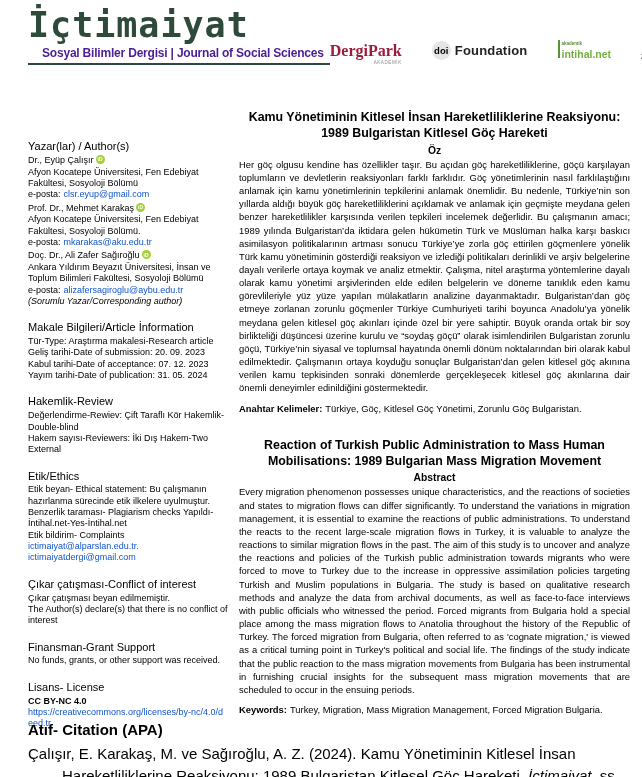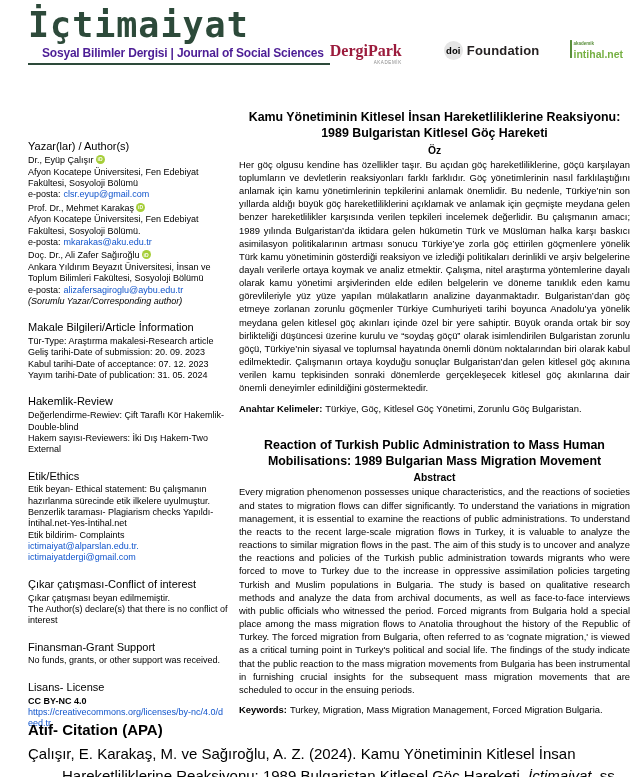--- a/index.html
+++ b/index.html
@@ -19,21 +19,21 @@
   }
   .brand-sub {
     font-size:12px; font-weight:bold; color:#4c1d95; letter-spacing:-0.2px;
     padding:3px 0 0 14px; white-space:nowrap;
   }
   .partners { display:flex; align-items:center; gap:30px; margin-top:20px; }
   .dergipark { position:relative; font-family:"Liberation Serif", serif; font-weight:bold; font-size:16px; color:#9b1b3c; }
   .dp-sub { position:absolute; right:0; bottom:-5px; font-family:"Liberation Sans",sans-serif; font-size:4.5px; color:#8a8a8a; letter-spacing:0.6px; font-weight:normal; }
   .doi { display:flex; align-items:center; gap:4px; }
   .doi-circle { width:19px; height:19px; border-radius:50%; background:#e5e5e5; color:#000;
-    display:inline-flex; align-items:center; justify-content:center; font-weight:bold; font-size:9.5px;margin-left:12px; }
+    display:inline-flex; align-items:center; justify-content:center; font-weight:bold; font-size:9.5px; }
   .doi-name { font-weight:bold; font-size:13px; color:#231f20; letter-spacing:0.2px; }
   .intihal { display:flex; align-items:flex-end; gap:2px; }
   .lock { display:inline-block; margin-bottom:1px; }
   .lock-shackle { width:5px; height:4px; border:1.3px solid #5a8f3c; border-bottom:none; border-radius:3px 3px 0 0; margin:0 auto; }
   .lock-body { width:8px; height:6px; background:#5a8f3c; border-radius:1px; }
   .intihal-text { line-height:0.9; }
   .intihal-sub { display:block; font-size:4.5px; color:#5a8f3c; font-weight:bold; }
   .intihal-name { font-size:10.5px; font-weight:bold; color:#76b043; }
   .eissn { font-size:8.5px; font-weight:bold; color:#222; text-align:center; line-height:1.35; }
 

